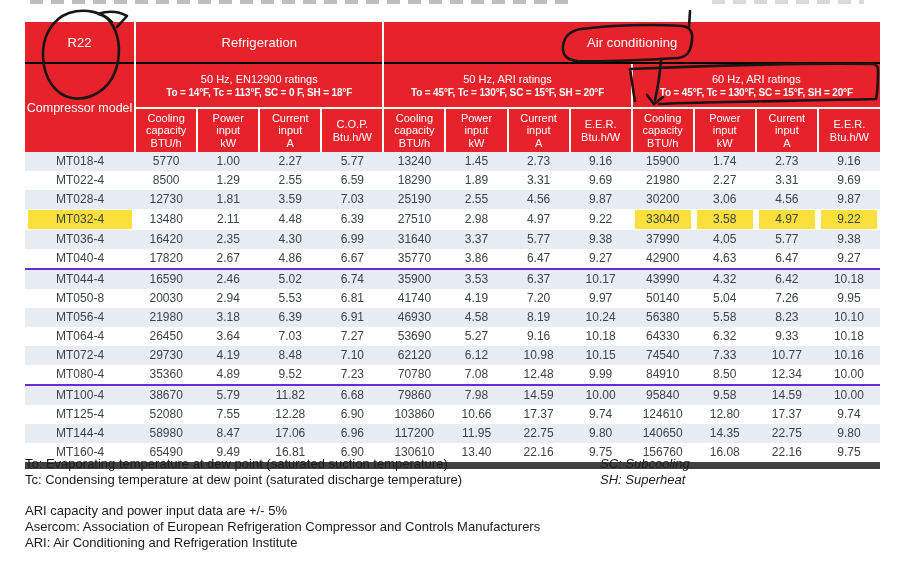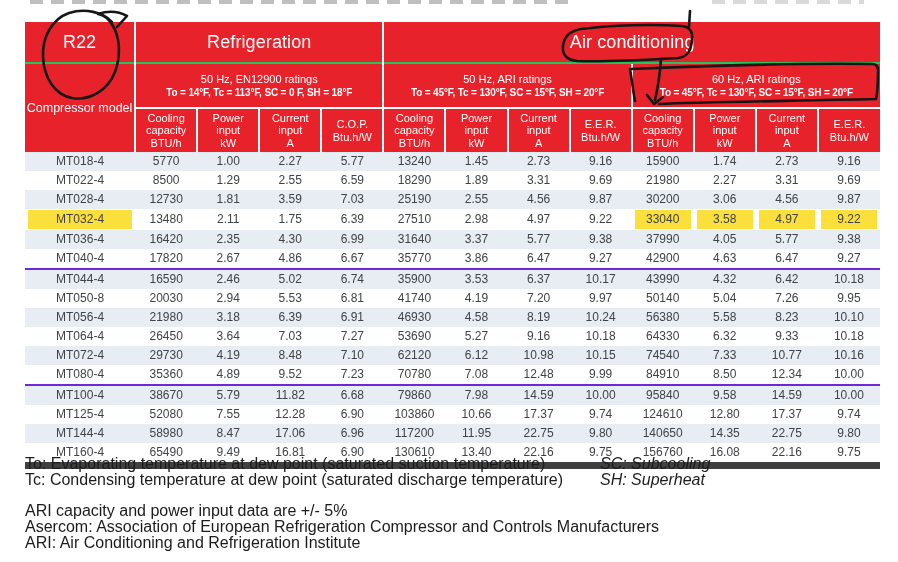--- a/index.html
+++ b/index.html
@@ -10,40 +10,40 @@
   .cutoff{position:absolute;top:0;height:4px;
           background:repeating-linear-gradient(90deg,#8a8a8a 0 13px,transparent 13px 21px);}
   .cutoff-a{left:30px;width:540px;opacity:.55;}
   .cutoff-b{left:712px;width:152px;opacity:.32;}
 
   
   table.ratings{position:absolute;left:25px;top:22px;width:855px;
                 border-collapse:collapse;table-layout:fixed;}
   table.ratings th{background:var(--header-red,#e8222a);color:#fff;font-weight:normal;
                    text-align:center;vertical-align:middle;padding:0;}
-  th.grp-h{font-weight:bold;font-size:18px;height:40px;letter-spacing:.1px;}
+  th.grp-h{font-weight:bold;font-size:13px;height:40px;letter-spacing:.1px;}
   th.bl{border-left:2px solid #fff;}
-  th.bt{border-top:2px solid #22c55e;}
+  th.bt{border-top:2px solid #000000;}
   th.model-h{font-size:12.5px;margin-top:17px;}
   th.rating{height:43px;}
   .rating .l1{font-size:11px;line-height:13px;}
   .rating .l2{font-size:10px;line-height:13px;letter-spacing:-0.15px;font-weight:bold;}
   th.col-h{font-size:11px;line-height:12.5px;height:43px;white-space:pre-line;
            border-left:2px solid #fff;border-top:2px solid #fff;}
 
   tbody td{height:19px;font-size:12px;line-height:19px;text-align:center;
            color:#3f4347;padding:0;}
   tbody tr.alt td{background-color:var(--stripe,#e8edf3);}
   tbody tr.group-start td{border-top:2px solid #6d28d9;}
   tbody tr:last-child td{border-bottom:7px solid #404040;}
   td.hl{background-color:var(--hl,#fbdf3a) !important;background-clip:content-box;
         padding:1px 3px;}
 
   
-  .defs,.defs-right,.notes{position:absolute;font-size:16px;line-height:16px;color:#1c1c1c;}
+  .defs,.defs-right,.notes{position:absolute;font-size:13px;line-height:16px;color:#1c1c1c;}
   .defs{left:25px;top:456px;}
   .defs-right{left:600px;top:456px;font-style:italic;}
   .notes{left:25px;top:503px;}
 
   
   svg.ink{position:absolute;left:0;top:0;width:898px;height:562px;pointer-events:none;}
   svg.ink path{fill:none;stroke:var(--ink,#161616);stroke-width:2.6;
                stroke-linecap:round;stroke-linejoin:round;}
 </style>
 </head>
@@ -159,21 +159,21 @@
           <td>9.87</td>
           <td>30200</td>
           <td>3.06</td>
           <td>4.56</td>
           <td>9.87</td>
         </tr>
         <tr>
           <td class="hl">MT032-4</td>
           <td>13480</td>
           <td>2.11</td>
-          <td>1.75</td>
+          <td>4.48</td>
           <td>6.39</td>
           <td>27510</td>
           <td>2.98</td>
           <td>4.97</td>
           <td>9.22</td>
           <td class="hl">33040</td>
           <td class="hl">3.58</td>
           <td class="hl">4.97</td>
           <td class="hl">9.22</td>
         </tr>

